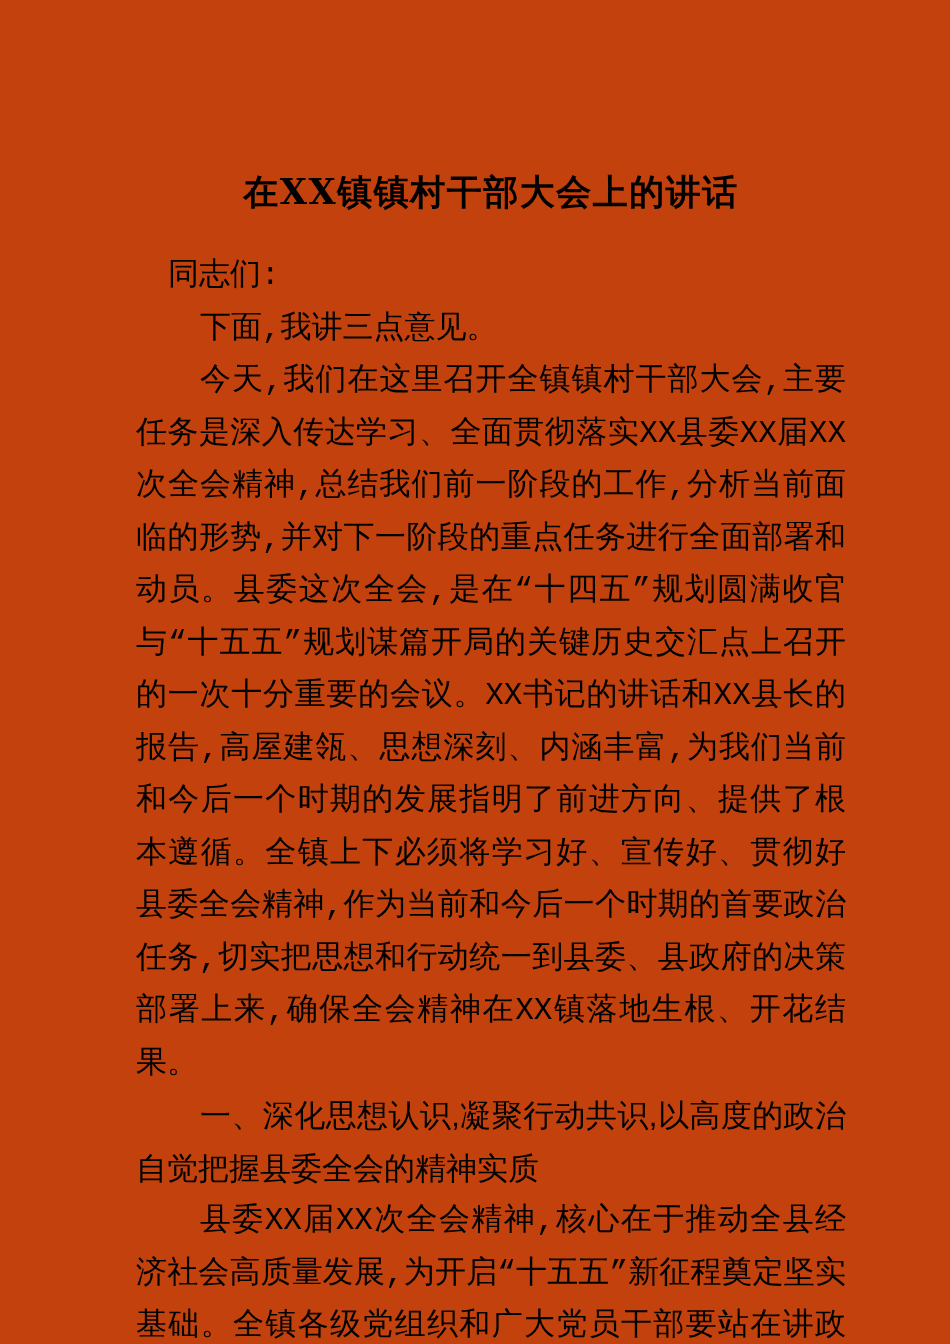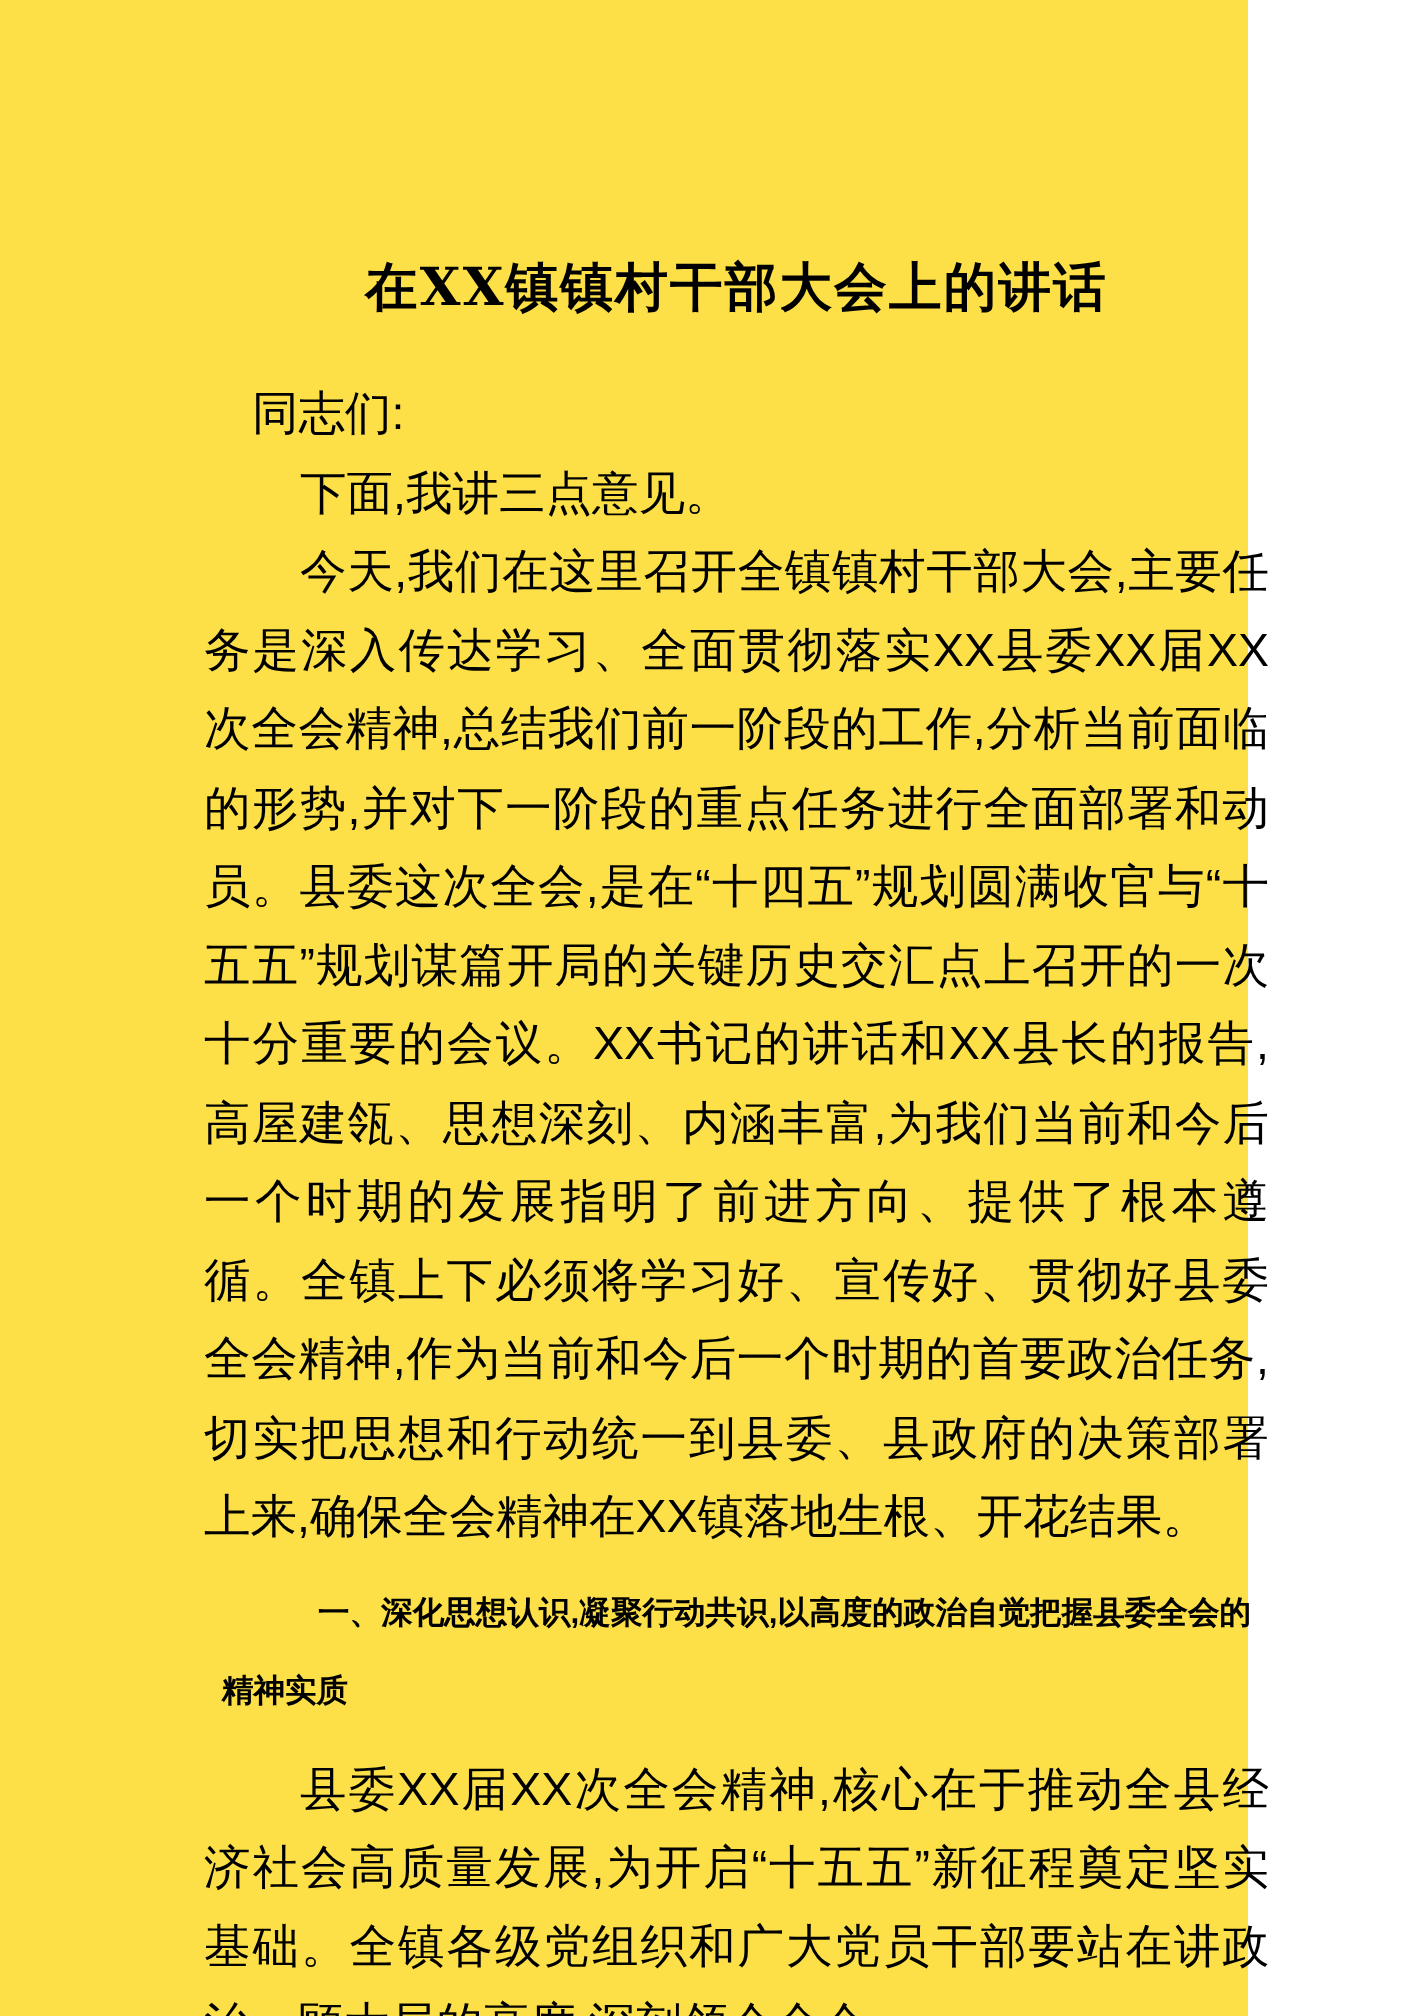--- a/index.html
+++ b/index.html
@@ -11,23 +11,23 @@
     width: 950px;
     height: 1344px;
     overflow: hidden;
     font-family: "DejaVu Serif", serif;
     color: #000000;
     -webkit-font-smoothing: antialiased;
   }
 
   .page {
     position: relative;
-    width: 832px;
+    width: 950px;
     height: 1344px;
-    background: #fde047;
+    background: #c2410c;
     box-sizing: border-box;
   }
 
   .content {
     position: absolute;
     left: 136px;
     top: 0;
     width: 710px;
   }
 
@@ -46,42 +46,42 @@
   }
 
   
   .body-block {
     margin-top: 36px;
   }
 
   p.para {
     margin: 0 0 0 0;
     padding: 0;
-    font-family: Liberation Sans, sans-serif;
+    font-family: Liberation Mono, monospace;
     font-size: 31px;
     line-height: 52.5px;
     text-align: justify;
     text-justify: inter-character;
     text-indent: 64px;
     letter-spacing: 0px;
     word-break: break-all;
   }
 
   
   p.para.greeting {
     text-indent: 32px;
   }
 
   
   p.heading {
-    margin: 12px;
+    margin: 0;
     padding: 0;
     font-family: "Liberation Sans", "DejaVu Sans", sans-serif;
-    font-weight: 700;
-    font-size: 21px;
+    font-weight: 400;
+    font-size: 31px;
     line-height: 52.5px;
     text-align: justify;
     text-justify: inter-character;
     text-indent: 64px;
     word-break: break-all;
   }
 </style>
 </head>
 <body>
 

